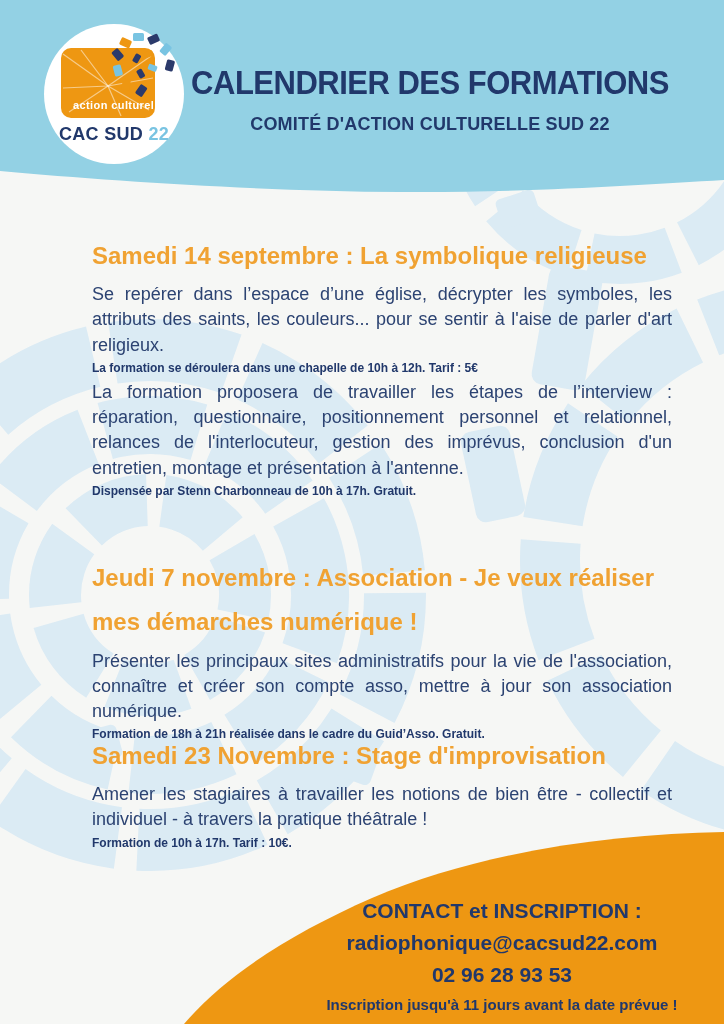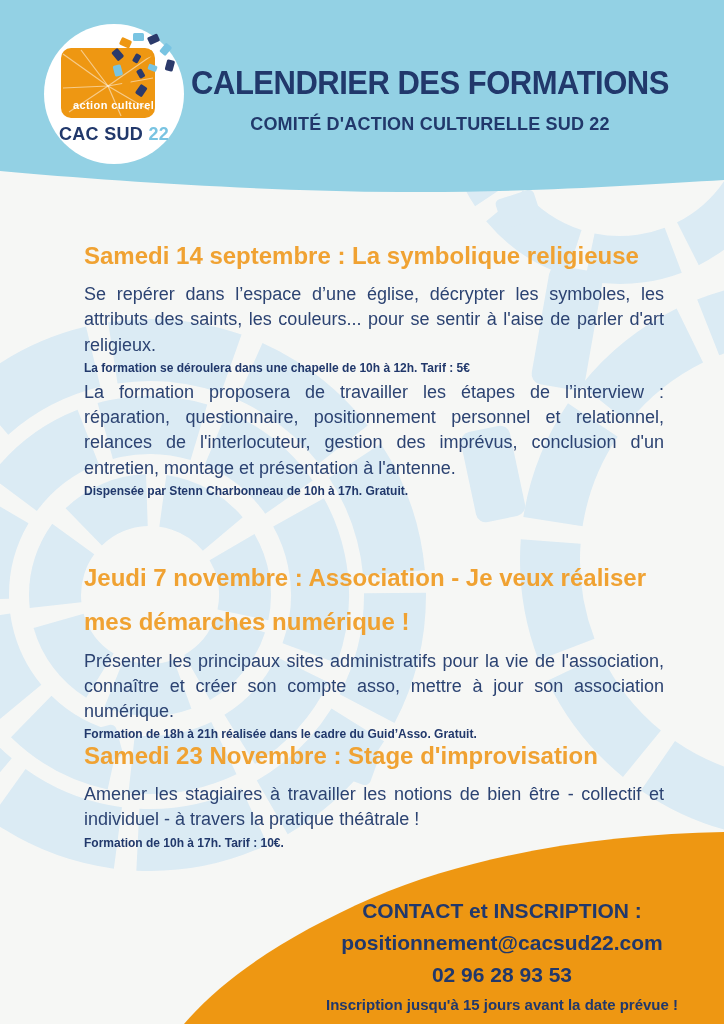--- a/index.html
+++ b/index.html
@@ -48,21 +48,21 @@
     color:var(--navy,#21386b);font-size:31px;font-weight:800;letter-spacing:-.5px;
     white-space:nowrap;transform:scaleY(1.08);transform-origin:center top;
   }
   .poster-subtitle{
     margin-top:14px;color:var(--navy,#21386b);font-size:18px;font-weight:bold;
     letter-spacing:.2px;white-space:nowrap;
   }
   
   .watermark{position:absolute;top:0;left:0;z-index:1;opacity:.85;}
   
-  .section{position:absolute;left:84px;width:580px;z-index:3;}
+  .section{position:absolute;left:92px;width:580px;z-index:3;}
   .section-1{top:240px;}
   .section-2{top:380px;}
   .section-3{top:556px;}
   .section-4{top:740px;}
   .section h2{
     color:var(--heading-orange,#f0a232);font-size:24px;font-weight:bold;
     line-height:1.3;margin-bottom:11px;
   }
   .section-3 h2{line-height:1.85;margin-bottom:4px;}
   .section .desc{
@@ -180,18 +180,18 @@
     <p class="desc">Amener les stagiaires à travailler les notions de bien être - collectif et individuel - à travers la pratique théâtrale !</p>
     <p class="details">Formation de 10h à 17h. Tarif : 10€.</p>
   </div>
 
   <svg class="footer-curve" width="724" height="200" viewBox="0 0 724 200" aria-hidden="true">
     <path d="M724,8 C610,10 478,28 372,74 C292,109 226,151 184,200 L724,200 Z" fill="var(--orange,#ee9712)"></path>
   </svg>
 
   <div class="footer-content">
     <div class="footer-heading">CONTACT et INSCRIPTION :</div>
-    <div class="footer-email">positionnement@cacsud22.com</div>
+    <div class="footer-email">radiophonique@cacsud22.com</div>
     <div class="footer-phone">02 96 28 93 53</div>
-    <div class="footer-note">Inscription jusqu'à 15 jours avant la date prévue !</div>
+    <div class="footer-note">Inscription jusqu'à 11 jours avant la date prévue !</div>
   </div>
 
 </div>
 
 </body></html>

